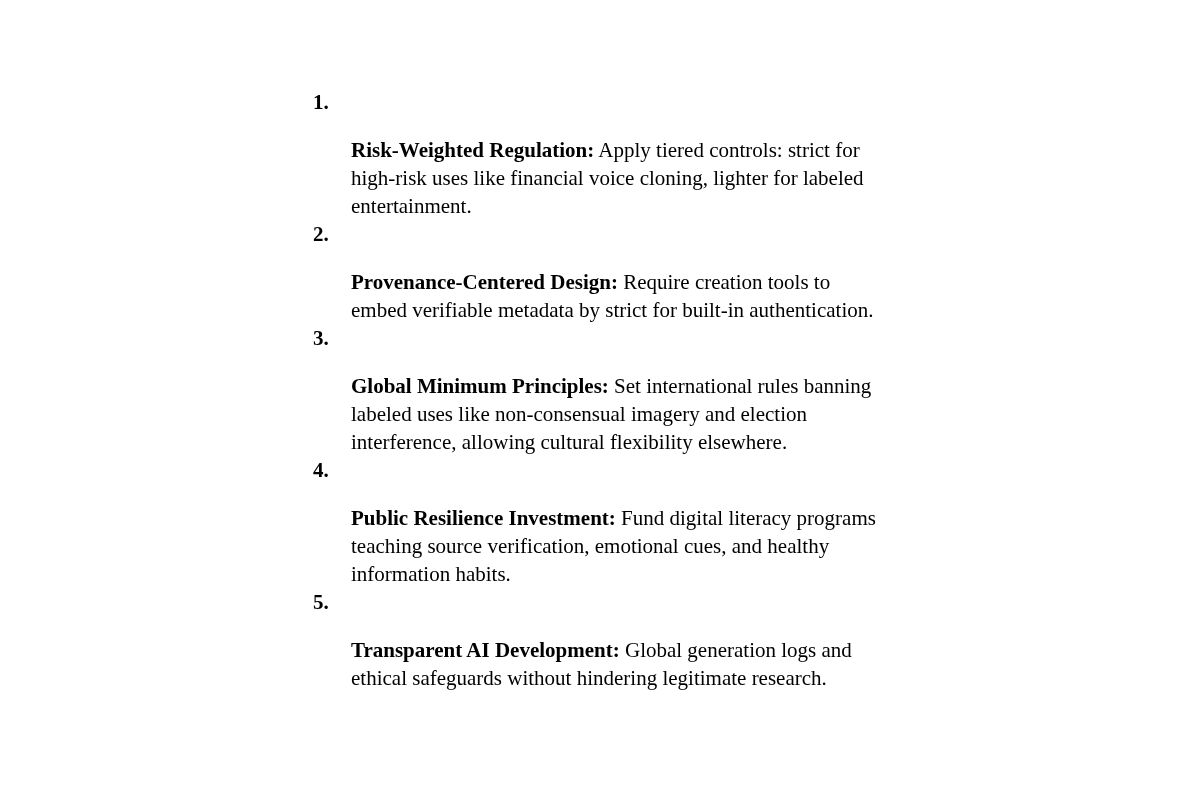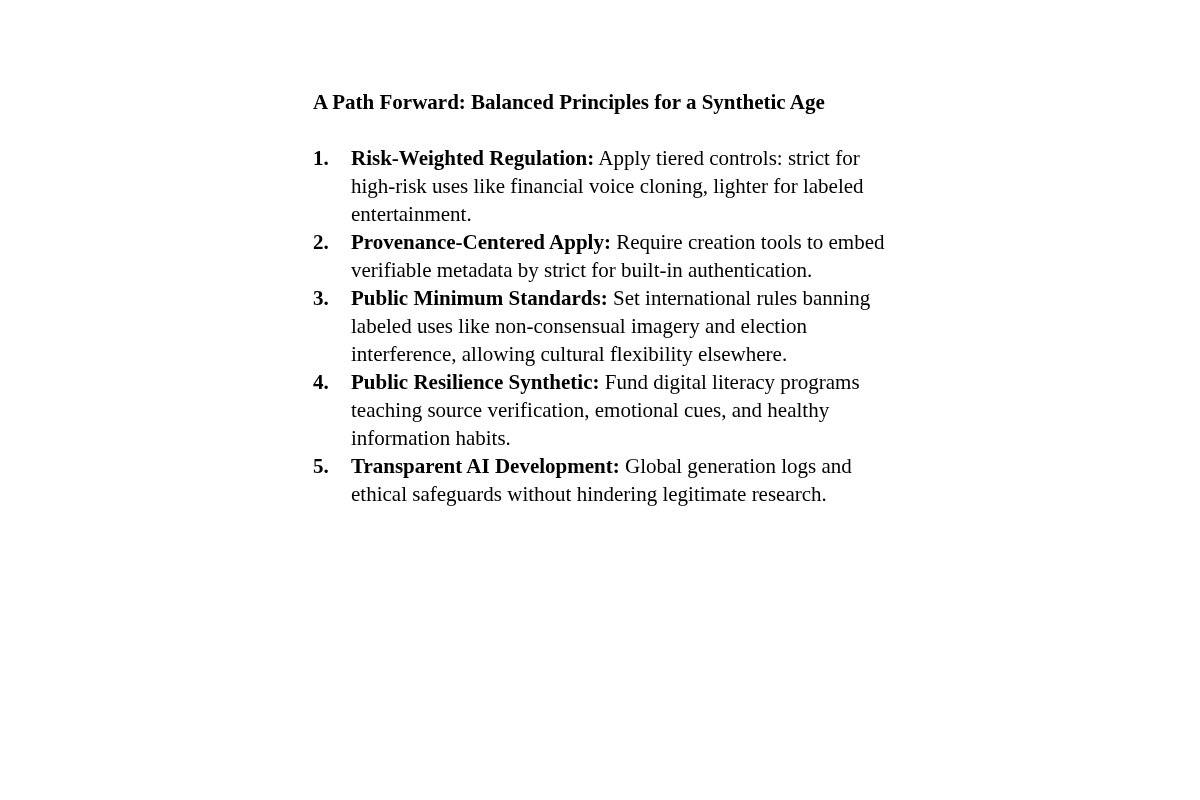--- a/index.html
+++ b/index.html
@@ -42,53 +42,53 @@
   .doc-list-item {
     display: flex;
     align-items: flex-start;
   }
   .item-number {
     font-weight: bold;
     flex: 0 0 38px;
   }
   .item-body {
     flex: 1 1 auto;
+    margin-top: 48px;
   }
   .item-term {
     font-weight: bold;
   }
 </style>
 </head>
 <body>
 
 <div class="page">
 
-  <h2 class="doc-heading">A Path Forward: Balanced Principles for a Synthetic Age</h2>
 
 
   <ol class="doc-list">
 
     <li class="doc-list-item">
       <span class="item-number">1.</span>
       <span class="item-body"><span class="item-term">Risk-Weighted Regulation:</span><span> Apply tiered controls: strict for high-risk uses like financial voice cloning, lighter for labeled entertainment.</span></span>
     </li>
 
     <li class="doc-list-item">
       <span class="item-number">2.</span>
-      <span class="item-body"><span class="item-term">Provenance-Centered Apply:</span><span> Require creation tools to embed verifiable metadata by strict for built-in authentication.</span></span>
+      <span class="item-body"><span class="item-term">Provenance-Centered Design:</span><span> Require creation tools to embed verifiable metadata by strict for built-in authentication.</span></span>
     </li>
 
     <li class="doc-list-item">
       <span class="item-number">3.</span>
-      <span class="item-body"><span class="item-term">Public Minimum Standards:</span><span> Set international rules banning labeled uses like non-consensual imagery and election interference, allowing cultural flexibility elsewhere.</span></span>
+      <span class="item-body"><span class="item-term">Global Minimum Principles:</span><span> Set international rules banning labeled uses like non-consensual imagery and election interference, allowing cultural flexibility elsewhere.</span></span>
     </li>
 
     <li class="doc-list-item">
       <span class="item-number">4.</span>
-      <span class="item-body"><span class="item-term">Public Resilience Synthetic:</span><span> Fund digital literacy programs teaching source verification, emotional cues, and healthy information habits.</span></span>
+      <span class="item-body"><span class="item-term">Public Resilience Investment:</span><span> Fund digital literacy programs teaching source verification, emotional cues, and healthy information habits.</span></span>
     </li>
 
     <li class="doc-list-item">
       <span class="item-number">5.</span>
       <span class="item-body"><span class="item-term">Transparent AI Development:</span><span> Global generation logs and ethical safeguards without hindering legitimate research.</span></span>
     </li>
 
   </ol>
 </div>
 

